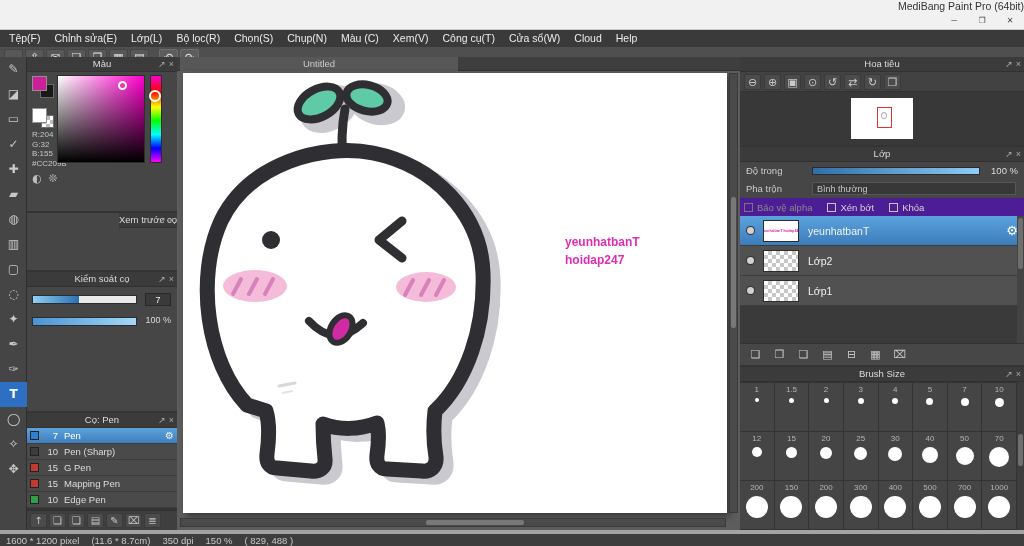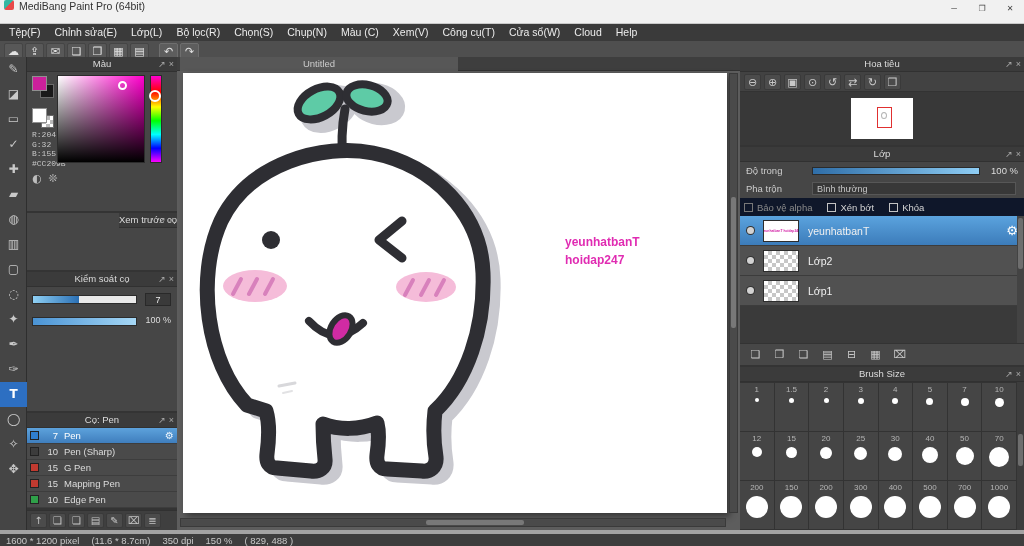--- a/index.html
+++ b/index.html
@@ -3,21 +3,21 @@
 <meta charset="utf-8">
 <style>
   html,body{margin:0;padding:0;background:#222;}
   *{box-sizing:border-box;}
   #app{
     position:relative;width:1024px;height:546px;overflow:hidden;
     font-family:"Liberation Sans","DejaVu Sans",sans-serif;
     background:#3c3c3c;-webkit-font-smoothing:antialiased;
   }
   
-  #titlebar{height:24px;background:#f1f1f1;display:flex;align-items:flex-start;border-bottom:1px solid #c9c9c9;}
+  #titlebar{height:30px;background:#f1f1f1;display:flex;align-items:flex-end;border-bottom:1px solid #c9c9c9;flex-direction:column;}
   .app-icon{width:10px;height:10px;margin:0 5px 0 4px;border-radius:2px;
     background:linear-gradient(135deg,#35b7a2 0 50%,#e84a4a 50% 100%);}
   .win-title{font-size:10.5px;color:#333;flex:1;}
   .win-controls{display:flex;height:100%;}
   .win-btn{width:28px;height:18px;line-height:18px;text-align:center;font-size:8px;color:#444;}
   
   #menubar{height:17px;background:#3a3a3a;display:flex;align-items:center;padding-left:2px;}
   .menu-item{font-size:10.5px;color:#ececec;padding:0 7px;line-height:17px;white-space:nowrap;}
   
   #toolbar{height:22px;background:#4f4f4f;border-bottom:1px solid #333;display:flex;align-items:center;padding-left:4px;}
@@ -39,21 +39,21 @@
   .phead-btns{position:absolute;right:3px;top:0;font-size:9px;color:#a8a8a8;display:flex;gap:3px;}
   .pop::before{content:"↗";} .clsx::before{content:"×";}
   #panel-color{height:154px;} #panel-preview{height:57px;align-items:flex-end;} #panel-control{flex:1;} #panel-brushes{height:95px;}
   .pcontent{position:relative;flex:1;}
   
   .swatch-back{position:absolute;left:13px;top:12px;width:14px;height:14px;background:#191919;border:1px solid #6a6a6a;}
   .swatch-fg{position:absolute;left:5px;top:4px;width:15px;height:15px;border:1px solid #909090;background:#CC209B;}
   .swatch-white{position:absolute;left:5px;top:36px;width:15px;height:15px;background:#fff;border:1px solid #909090;z-index:1;}
   .swatch-trans{position:absolute;left:14px;top:43px;width:13px;height:13px;border:1px solid #6a6a6a;
     background:repeating-conic-gradient(#bbb 0 25%,#fff 0 50%) 0 0/8px 8px;}
-  .rgb-block{position:absolute;left:5px;top:58px;font-size:8px;line-height:9.5px;color:#c8c8c8;font-family:Liberation Mono, monospace;}
+  .rgb-block{position:absolute;left:5px;top:58px;font-size:8px;line-height:9.5px;color:#c8c8c8;}
   .sv-square{position:absolute;left:30px;top:3px;width:88px;height:88px;border:1px solid #2c2c2c;
     background:linear-gradient(to top,#000,rgba(0,0,0,0)),linear-gradient(to right,#fff,#ff00cc);}
   .sv-marker{position:absolute;left:70%;top:6%;width:9px;height:9px;border:2px solid #fff;border-radius:50%;}
   .hue-bar{position:absolute;left:123px;top:3px;width:12px;height:88px;border:1px solid #2c2c2c;
     background:linear-gradient(to bottom,#ff00d2,#ff0000 18%,#ffff00 36%,#00ff00 52%,#00ffff 68%,#0000ff 84%,#ff00ff 100%);}
   .hue-marker{position:absolute;left:-2px;top:16%;width:12px;height:12px;border:2px solid #fff;border-radius:50%;}
   #color-tools{position:absolute;left:5px;top:100px;display:flex;gap:7px;color:#bdbdbd;font-size:11px;font-family:"DejaVu Sans",sans-serif;}
   
   .bp-size{position:absolute;left:4px;top:1px;font-size:14px;color:#7db6e8;}
   .bp-left{position:absolute;left:4px;top:11px;width:36px;height:27px;background:#515151;border:1px solid #393939;}
@@ -104,21 +104,21 @@
   .nav-view-rect{position:absolute;left:26px;top:9px;width:15px;height:21px;border:1px solid #e03030;}
   .nav-mark{position:absolute;left:30px;top:14px;width:6px;height:7px;border:1px solid #b5b5b5;border-radius:50%;}
   
   .lp-row{height:18px;position:relative;font-size:9.5px;color:#ccc;background:#464646;flex:none;}
   .lp-label{position:absolute;left:6px;top:3px;}
   .lp-slider{position:absolute;left:72px;right:44px;top:5px;height:8px;border:1px solid #2b2b2b;
     background:linear-gradient(to right,#2f6ea8,#8ecdf4);}
   .lp-value{position:absolute;right:6px;top:3px;color:#ddd;}
   .lp-dropdown{position:absolute;left:72px;right:8px;top:2px;height:13px;background:#383838;border:1px solid #575757;
     color:#c5c5c5;font-size:9px;line-height:12px;padding-left:4px;}
-  .lp-checks{height:18px;display:flex;align-items:center;background:#0f172a;font-size:9.5px;color:#d5d5d5;padding-left:4px;flex:none;}
+  .lp-checks{height:18px;display:flex;align-items:center;background:#4c1d95;font-size:9.5px;color:#d5d5d5;padding-left:4px;flex:none;}
   .chk{display:flex;align-items:center;margin-right:15px;white-space:nowrap;}
   .chk-box{width:9px;height:9px;border:1px solid #c3c3c3;margin-right:4px;flex:none;}
   .chk.dim{color:#8a8a8a;} .chk.dim .chk-box{border-color:#787878;}
   .layer-list{flex:1;background:#3a3a3a;position:relative;overflow:hidden;}
   .layer-row{height:30px;display:flex;align-items:center;background:#515151;border-bottom:1px solid #3c3c3c;position:relative;padding-left:7px;}
   .layer-row.selected{background:linear-gradient(#5ba3de,#3c7cba);}
   .vis-dot{width:7px;height:7px;border-radius:50%;background:#d2d2d2;box-shadow:0 0 0 1px #333;margin-right:9px;flex:none;}
   .layer-thumb{width:36px;height:22px;background:#fff;border:1px solid #2d2d2d;margin-right:9px;flex:none;
     position:relative;overflow:hidden;display:flex;align-items:center;justify-content:center;}
   .layer-thumb.checker{background:repeating-conic-gradient(#c7c7c7 0 25%,#fff 0 50%) 0 0/8px 8px;}

